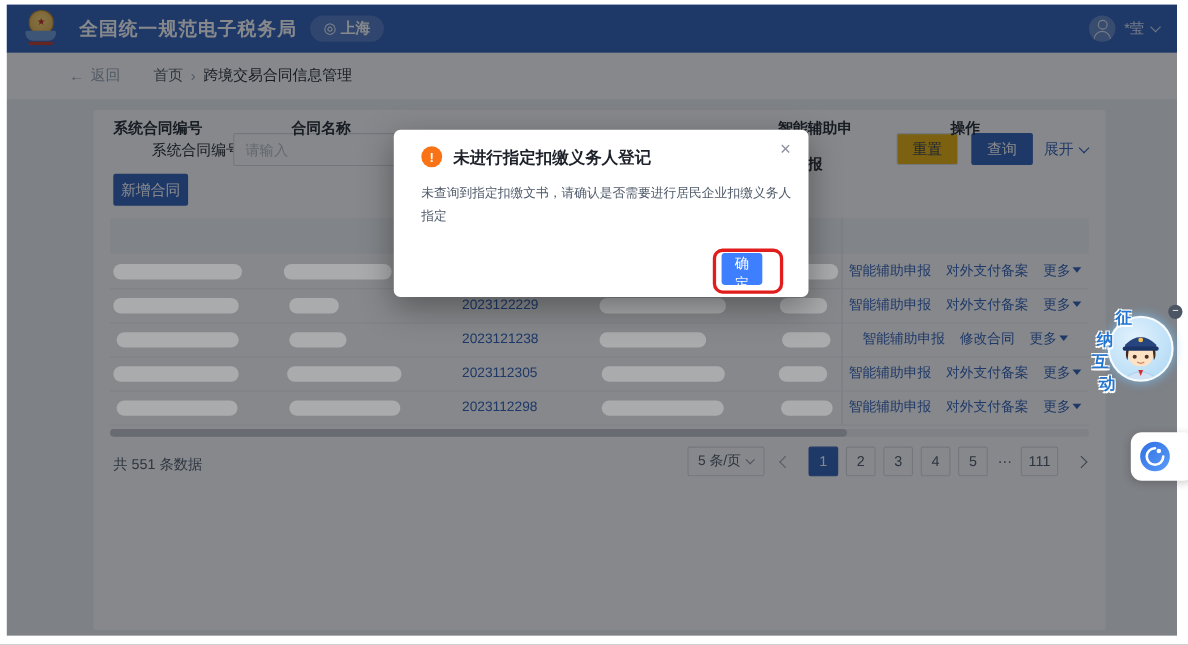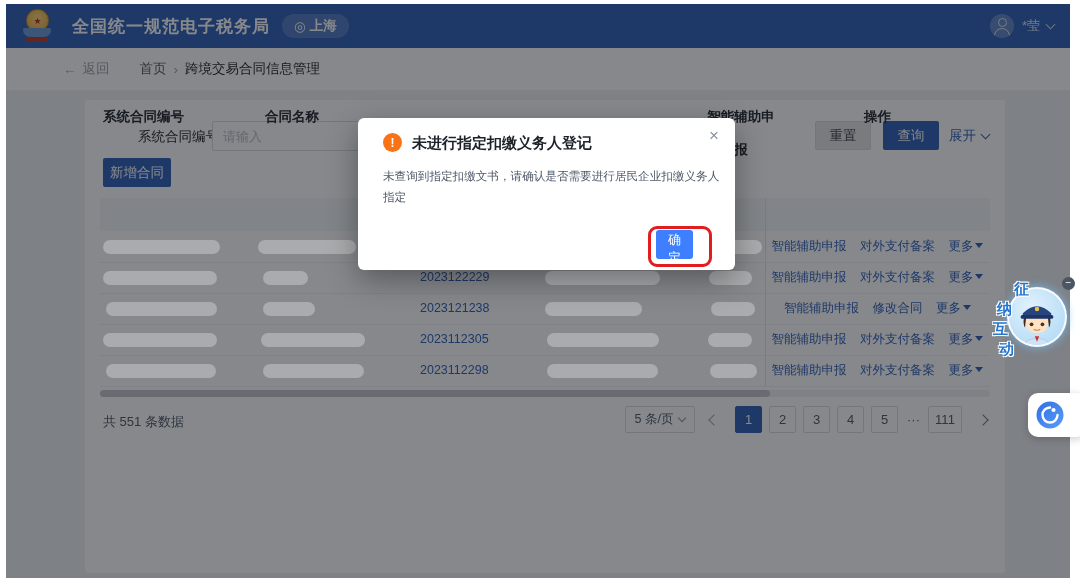--- a/index.html
+++ b/index.html
@@ -28,21 +28,21 @@
   .back{color:#9aa3b2;display:flex;align-items:center;gap:6px}
   .bc-home{margin-left:30px;color:#565e66}
   .bc-sep{margin:0 7px;color:#9aa3b2}
   .bc-cur{color:#22272e}
   
   .card{position:absolute;left:79px;top:96px;width:920px;height:473px;background:#fff;border-radius:3px}
   .f-label{position:absolute;left:53px;top:28px;font-size:13.5px;color:#22272e}
   .f-input{position:absolute;left:127px;top:21px;width:348px;height:30px;border:1px solid #d9dce3;border-radius:2px;box-sizing:border-box;font-size:13px;color:#333;padding:0 10px;outline:none}
   .f-input::placeholder{color:#b9bec8}
   .btn{position:absolute;height:29px;border-radius:2px;font-size:13.5px;display:flex;align-items:center;justify-content:center;cursor:pointer;box-sizing:border-box}
-  .btn-reset{left:730px;top:21px;width:56px;background:#e5e5e5;border:1px solid #d9dce3;color:#3c434d}
+  .btn-reset{left:730px;top:21px;width:56px;background:#eab308;border:1px solid #d9dce3;color:#3c434d}
   .btn-search{left:798px;top:21px;width:56px;background:#2e5fb7;color:#fff;border:none}
   .expand{position:absolute;left:864px;top:27px;color:#2f5fb8;font-size:13.5px;display:flex;align-items:center}
   .chev-b{display:inline-block;width:6px;height:6px;border-right:1.5px solid #2f5fb8;border-bottom:1.5px solid #2f5fb8;transform:rotate(45deg);margin-left:6px;margin-top:-3px}
   .btn-add{left:18px;top:58px;width:68px;background:#2e5fb7;color:#fff;border:none}
   
   .thead{position:absolute;left:15px;top:98px;width:890px;height:33px;background:#f5f6f8}
   .th{position:absolute;top:0;height:33px;line-height:33px;font-size:13.5px;font-weight:bold;color:#22272e}
   .trow{position:absolute;left:15px;width:890px;height:31px;border-bottom:1px solid #eef0f3;font-size:12.5px}
   .c-date{position:absolute;left:320px;top:0;line-height:31px;color:#2f5fb8}
   .c-ops{position:absolute;left:665px;top:0;width:225px;line-height:31px;text-align:center;color:#2f5fb8;white-space:nowrap}

